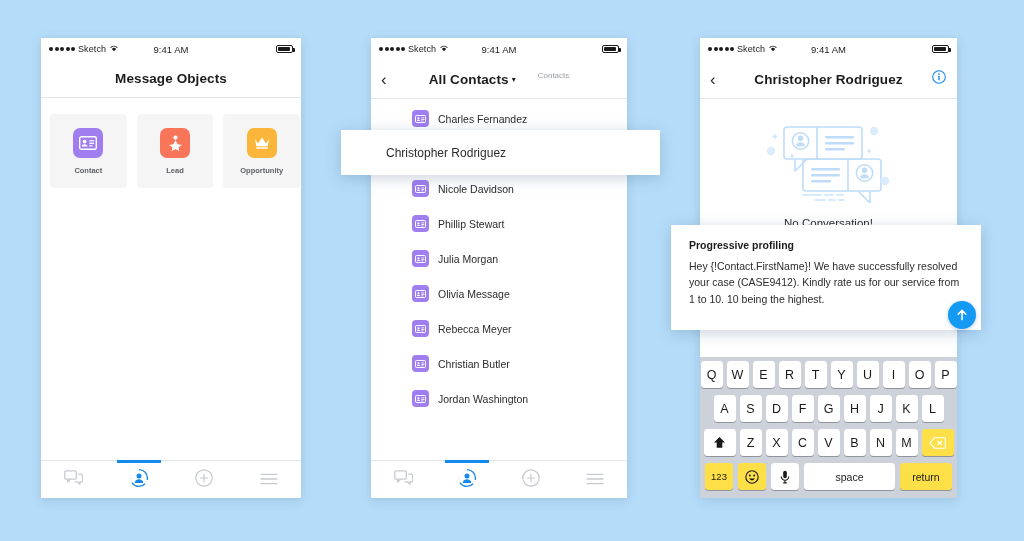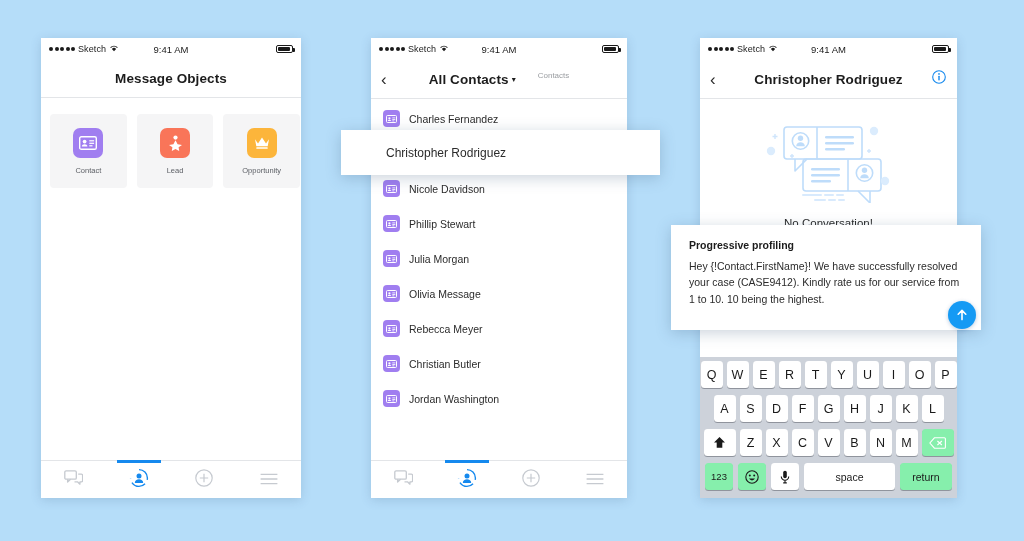--- a/index.html
+++ b/index.html
@@ -54,21 +54,21 @@
   .nav-sub { font-size: 8px; color: #9a9da1; margin-top: 1px; text-align:center; }
   .nav-center { display:flex; flex-direction:row; align-items:flex-start; justify-content:center;gap:22px; }
   .nav-back {
     position: absolute; left: 10px; top: 50%; transform: translateY(-50%);
     font-size: 17px; color: #2b2b2b; line-height: 1; font-weight: 400;
   }
   .nav-info { position: absolute; right: 11px; top: 50%; transform: translateY(-50%); }
   .caret { font-size: 8px; color: #1c1c1c; margin-left: 3px; vertical-align: middle; }
 
   
-  .obj-grid { display: flex; gap: 10px; padding: 16px 1px 0 9px; }
+  .obj-grid { display: flex; gap: 10px; padding: 16px 1px 0 9px; font-weight: bold; }
   .obj-card {
     width: 78px; height: 74px; background: #f5f5f6; border-radius: 4px;
     display: flex; flex-direction: column; align-items: center; justify-content: center; gap: 8px;
   }
   .obj-icon { width: 30px; height: 30px; border-radius: 7px; display:flex; align-items:center; justify-content:center; }
   .obj-label { font-size: 7.5px; color: #5d6066; }
 
   
   .tabbar {
     position: absolute; left: 0; right: 0; bottom: 0; height: 38px;
@@ -76,21 +76,21 @@
     display: flex; align-items: center;
   }
   .tab { flex: 1; display: flex; align-items: center; justify-content: center; position: relative; height: 100%; }
   .tab.active::before {
     content: ""; position: absolute; top: -1px; left: 50%; transform: translateX(-50%);
     width: 44px; height: 2.5px; background: #1589ee;
   }
 
   
   .clist { padding-top: 2px; }
-  .crow { display: flex; align-items: center; gap: 9px; padding: 9px 12px; }
+  .crow { display: flex; align-items: center; gap: 9px; padding: 9px 12px; margin-left: 29px; }
   .cavatar {
     width: 17px; height: 17px; border-radius: 4px; background: #a07ef0;
     display: flex; align-items: center; justify-content: center; flex: 0 0 auto;
   }
   .cname { font-size: 10.5px; color: #2b2b2b; }
 
   
   .overlay-card {
     position: absolute; background: #fff;
     box-shadow: 0 3px 14px rgba(55,85,120,.26);
@@ -113,21 +113,21 @@
     position: absolute; left: 0; right: 0; bottom: 0;
     background: #cdd2da; padding: 4px 2px 5px; height: 141px;
   }
   .krow { display: flex; justify-content: center; gap: 4px; margin-bottom: 7px; }
   .key {
     background: #fff; border-radius: 3.5px; height: 27px; min-width: 22px;
     display: flex; align-items: center; justify-content: center;
     font-size: 12.5px; color: #1a1a1a; box-shadow: 0 1px 0 rgba(110,115,125,.65);
     flex: 0 0 auto;
   }
-  .key.dark { background: #86efac; }
+  .key.dark { background: #fde047; }
   .key.wide { width: 32px; }
   .key.space { flex: 1; max-width: 96px; font-size: 10.5px; }
   .key.ret { width: 52px; font-size: 10.5px; }
   .key.num { width: 28px; font-size: 9.5px; }
   .krow.r2 { padding: 0 11px; }
   .krow.r4 { gap: 5px; margin-bottom: 0; padding: 0 3px; }
 </style>
 </head>
 <body>
 

